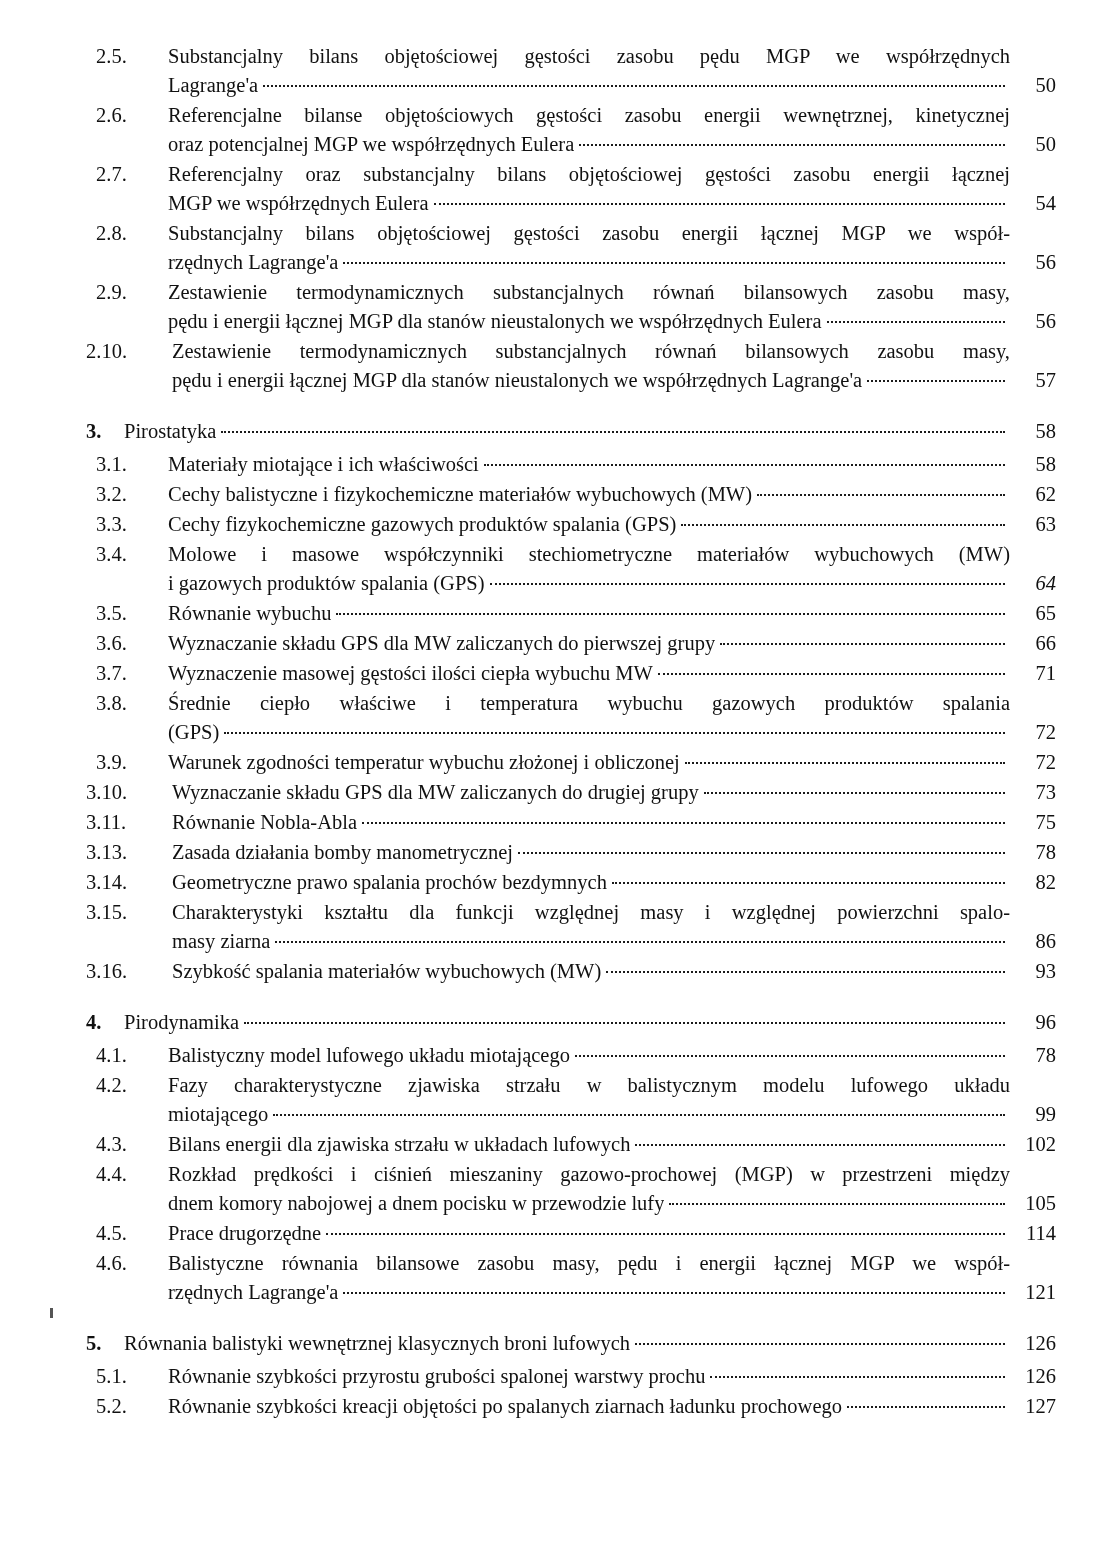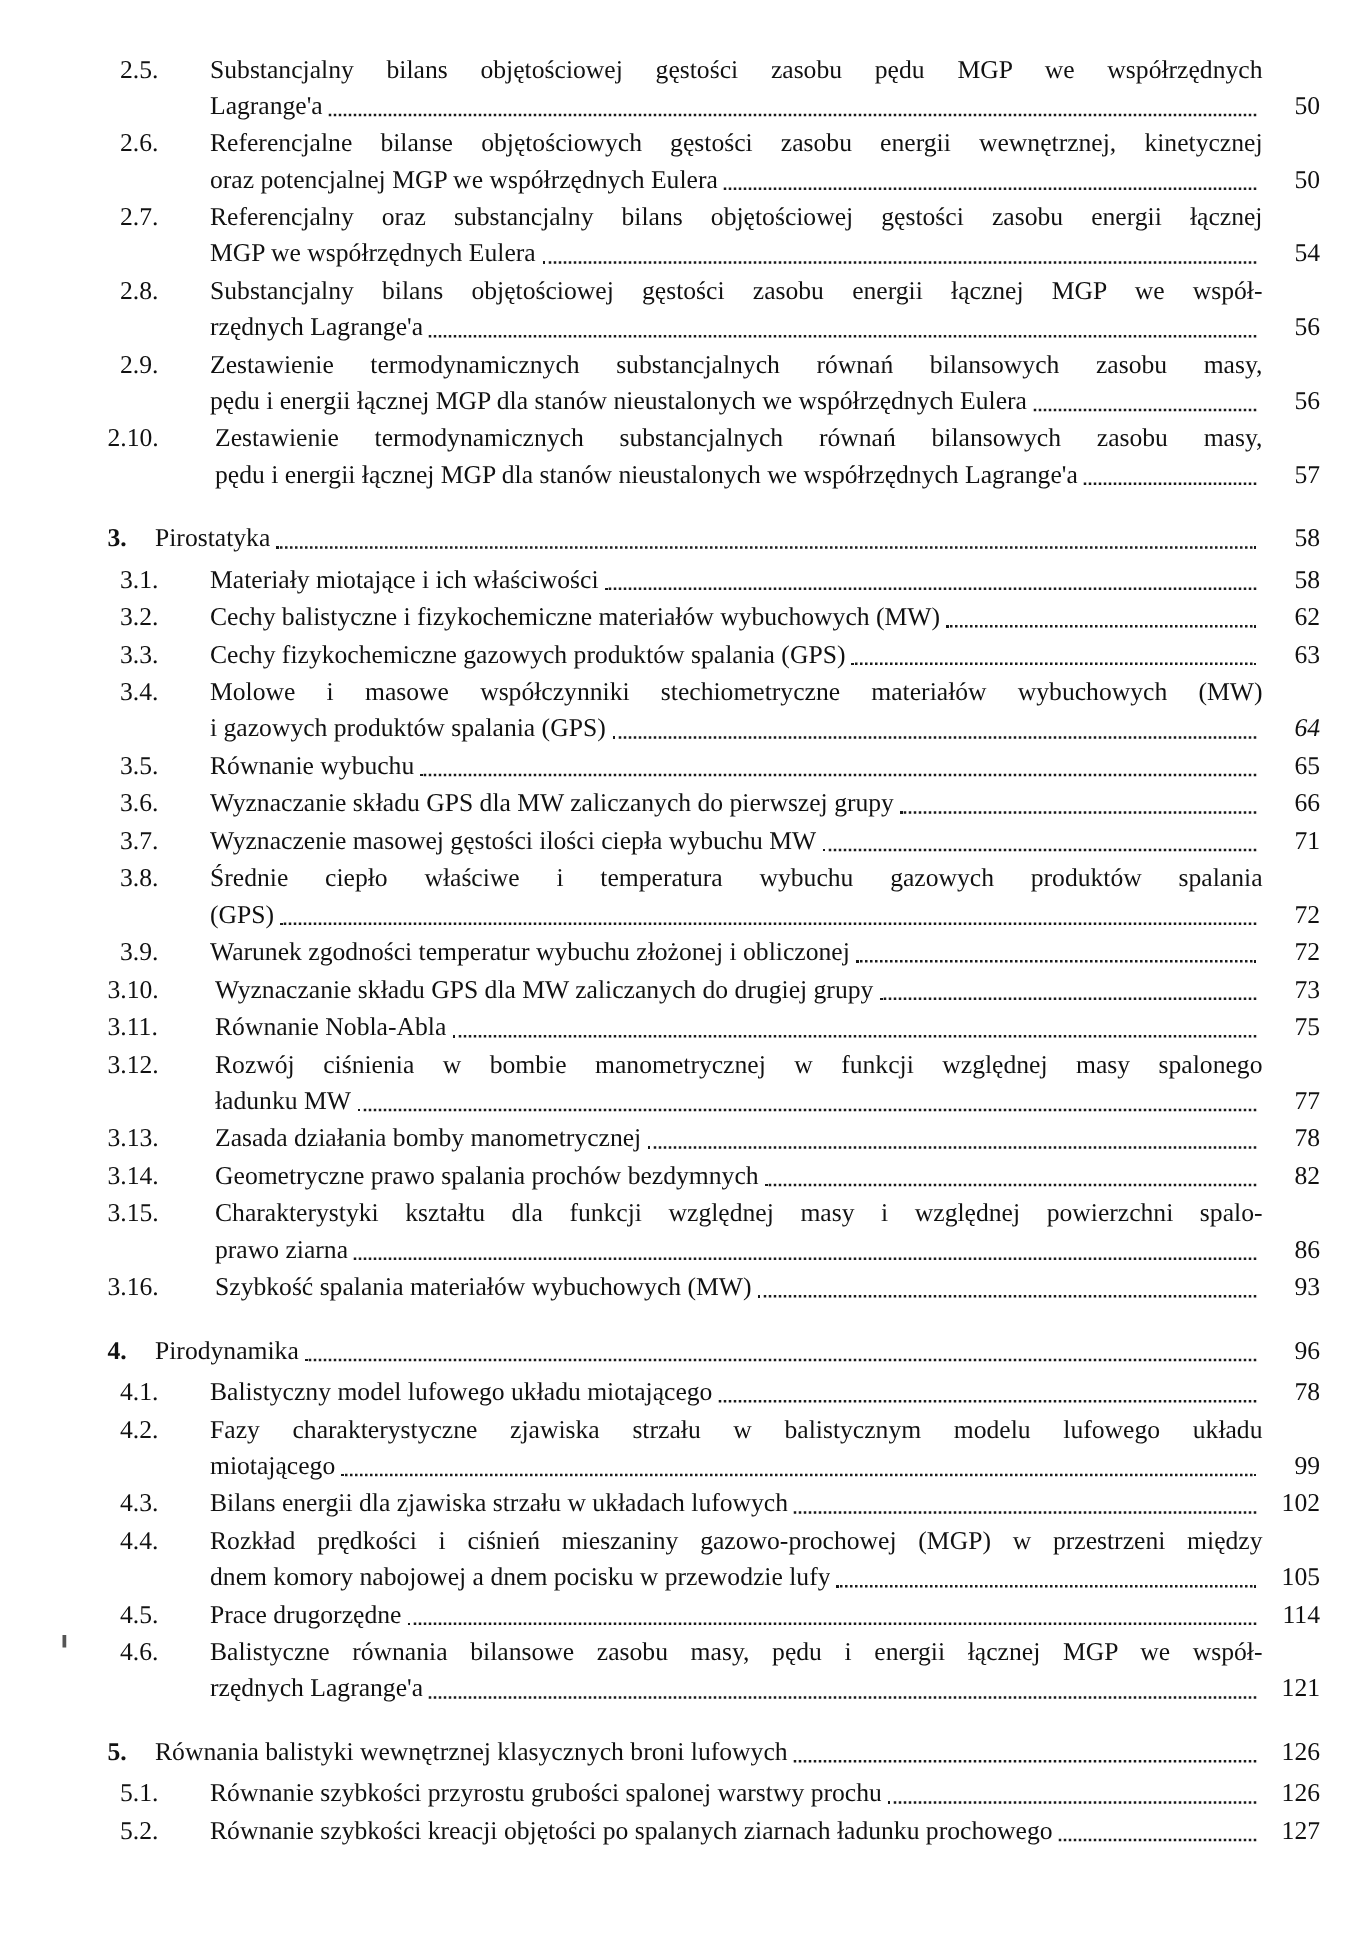--- a/index.html
+++ b/index.html
@@ -65,21 +65,20 @@
   .lvl1 > .pageno { width: 46px; font-weight: normal; }
   .leader {
     flex: 1 1 auto;
     border-bottom: 2px dotted #1a1a1a;
     margin: 0 5px 7px 5px;
     min-width: 8px;
     height: 14px;
   }
   .lineflex {
     display: flex;
-    align-items: flex-end;
     width: 100%;
   }
   .lineflex .txt {
     flex: 0 1 auto;
     font-size: 20.5px;
     line-height: 29px;
     white-space: nowrap;
     overflow: hidden;
     text-overflow: clip;
   }
@@ -286,31 +285,20 @@
         <div class="num">3.11.</div>
         <div class="body">
           <div class="lineflex">
             <span class="txt">Równanie Nobla-Abla</span>
             <span class="leader"></span>
           </div>
         </div>
         <div class="pageno" style="align-self: flex-end;">75</div>
       </div>
       <div class="entry lvl2 lvl2b">
-        <div class="num">3.12.</div>
-        <div class="body">
-          <div class="wrapline">Rozwój ciśnienia w bombie manometrycznej w funkcji względnej masy spalonego</div>
-          <div class="lineflex">
-            <span class="txt">ładunku MW</span>
-            <span class="leader"></span>
-          </div>
-        </div>
-        <div class="pageno" style="align-self: flex-end;">77</div>
-      </div>
-      <div class="entry lvl2 lvl2b">
         <div class="num">3.13.</div>
         <div class="body">
           <div class="lineflex">
             <span class="txt">Zasada działania bomby manometrycznej</span>
             <span class="leader"></span>
           </div>
         </div>
         <div class="pageno" style="align-self: flex-end;">78</div>
       </div>
       <div class="entry lvl2 lvl2b">
@@ -321,21 +309,21 @@
             <span class="leader"></span>
           </div>
         </div>
         <div class="pageno" style="align-self: flex-end;">82</div>
       </div>
       <div class="entry lvl2 lvl2b">
         <div class="num">3.15.</div>
         <div class="body">
           <div class="wrapline">Charakterystyki kształtu dla funkcji względnej masy i względnej powierzchni spalo-</div>
           <div class="lineflex">
-            <span class="txt">prawo ziarna</span>
+            <span class="txt">masy ziarna</span>
             <span class="leader"></span>
           </div>
         </div>
         <div class="pageno" style="align-self: flex-end;">86</div>
       </div>
       <div class="entry lvl2 lvl2b">
         <div class="num">3.16.</div>
         <div class="body">
           <div class="lineflex">
             <span class="txt">Szybkość spalania materiałów wybuchowych (MW)</span>

